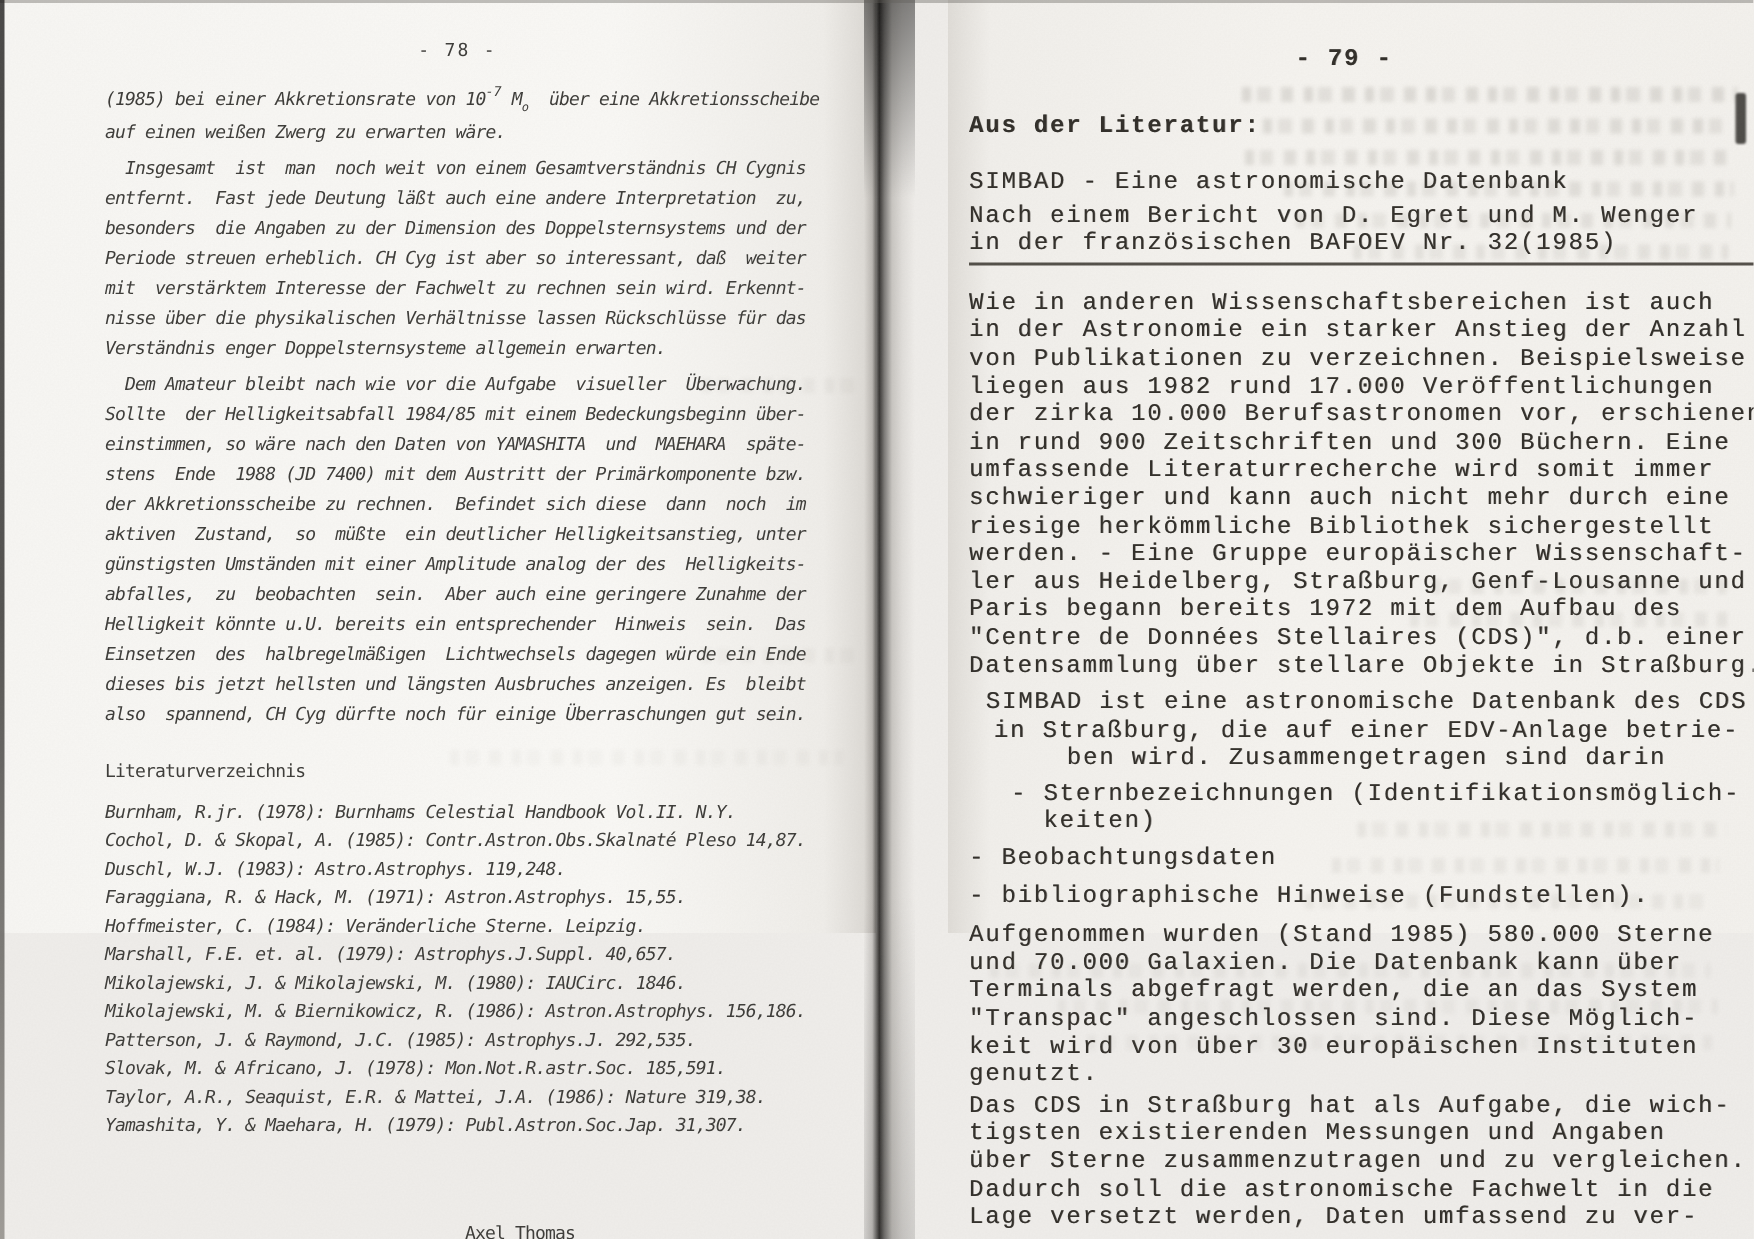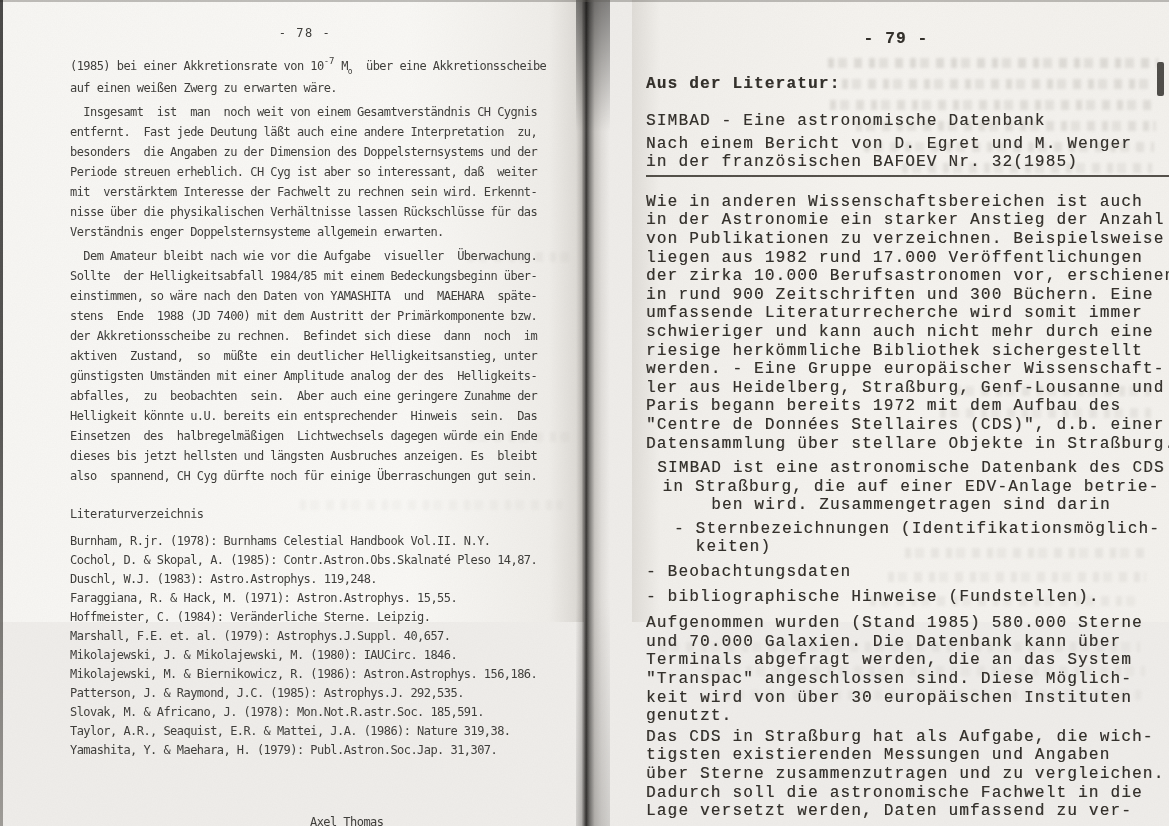--- a/index.html
+++ b/index.html
@@ -30,21 +30,21 @@
   }
   .edge-top{position:absolute;left:0;top:0;width:1169px;height:2px;background:rgba(95,92,88,0.38);z-index:4;}
   .edge-left{position:absolute;left:0;top:0;width:3px;height:826px;z-index:4;
     background:linear-gradient(180deg,#1d1c1b 0%,#2c2b29 50%,#8a8782 100%);opacity:.8;}
   .scan-mark{position:absolute;left:1157px;top:62px;width:7px;height:34px;background:#4e4c48;
     border-radius:2px;filter:blur(0.6px);z-index:4;}
 
   
   .lp{position:relative;padding:24px 0 0 70px;width:470px;color:#3d3c39;
       font-size:12px;letter-spacing:-0.55px;z-index:3;}
-  .lp .tline{line-height:20px;white-space:pre;}
+  .lp .tline{line-height:20px;white-space:pre;font-style:italic;}
   .lp-pagenum{width:470px;text-align:center;letter-spacing:1.5px;line-height:18px;white-space:pre;}
   .lp .para{margin-top:4px;}
   .lp .first-para{margin-top:14px;}
   .sup{font-size:9px;letter-spacing:0;position:relative;top:-6px;}
   .sub{font-size:8px;letter-spacing:0;position:relative;top:4px;}
   .lit-heading{margin-top:18px;line-height:20px;white-space:pre;}
   .refs{margin-top:8px;}
   .refs .tline{line-height:19px;}
   .signature{margin-top:12px;line-height:20px;margin-left:228px;white-space:pre;}
   .signature .sig-name{margin-left:12px;}

